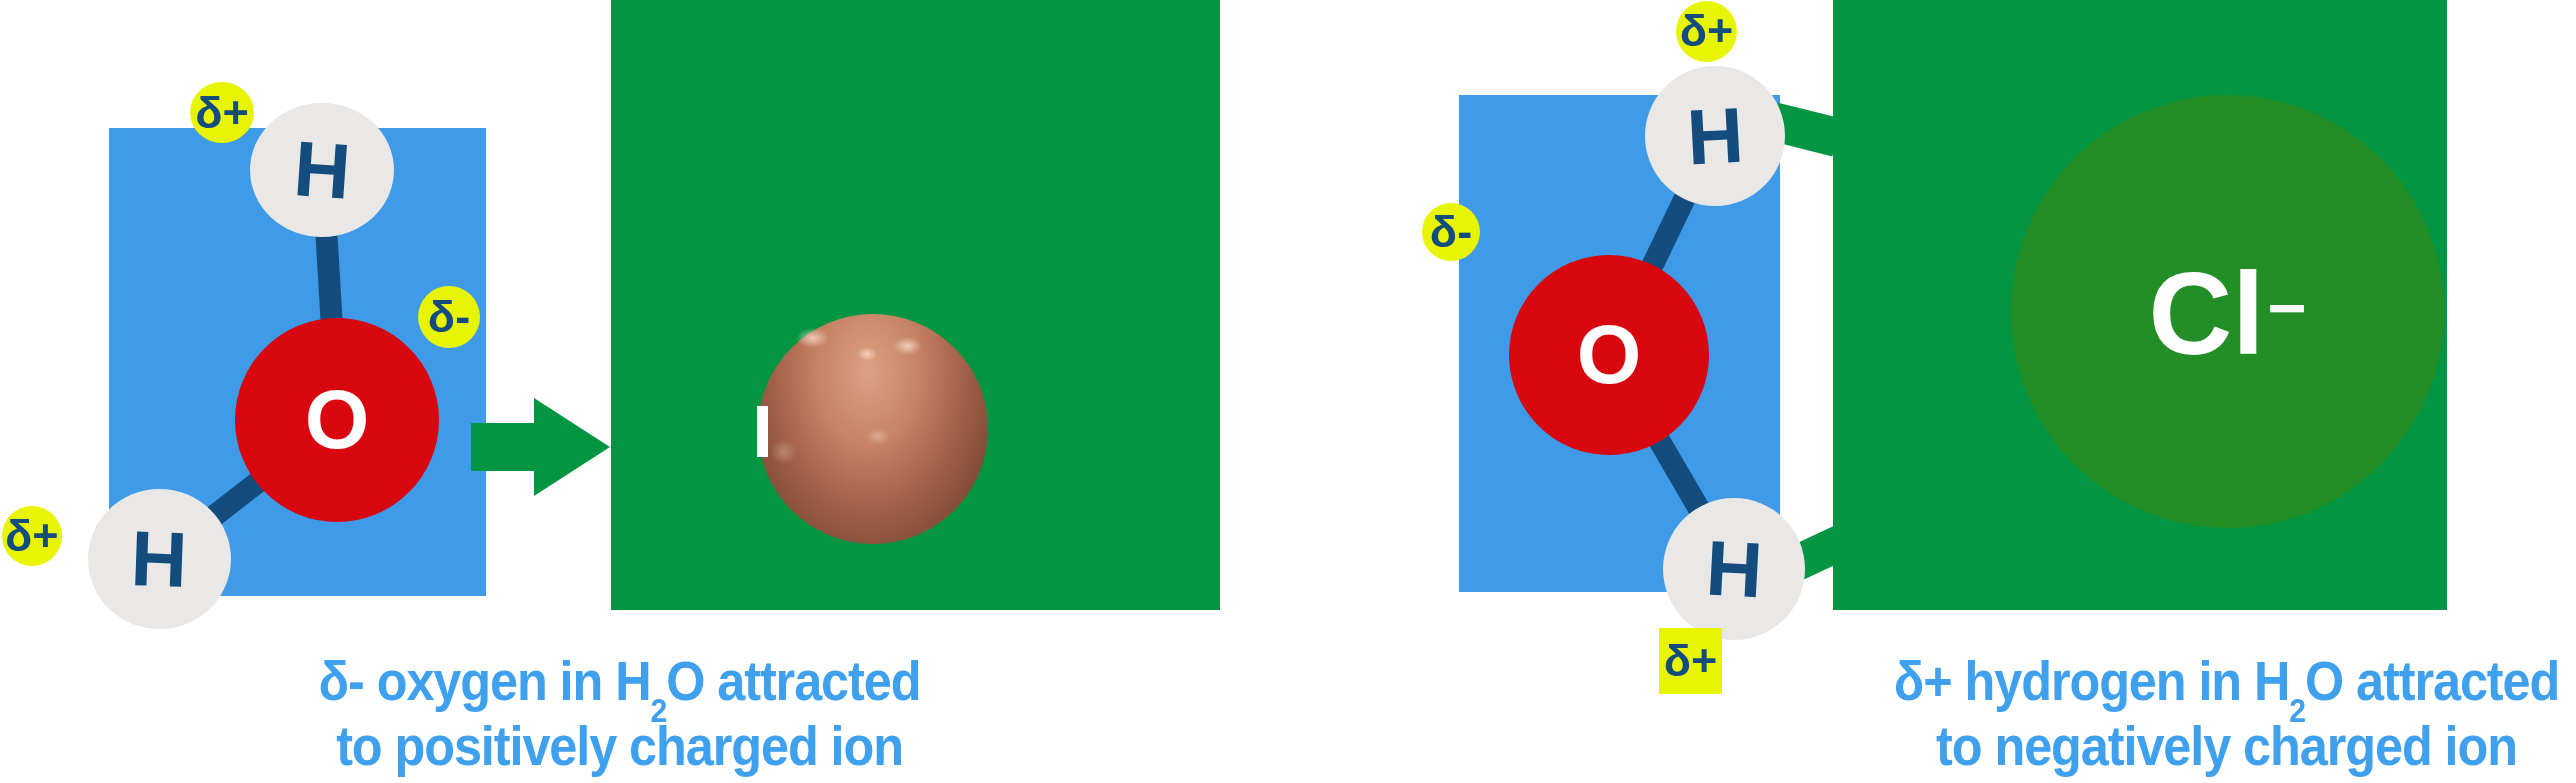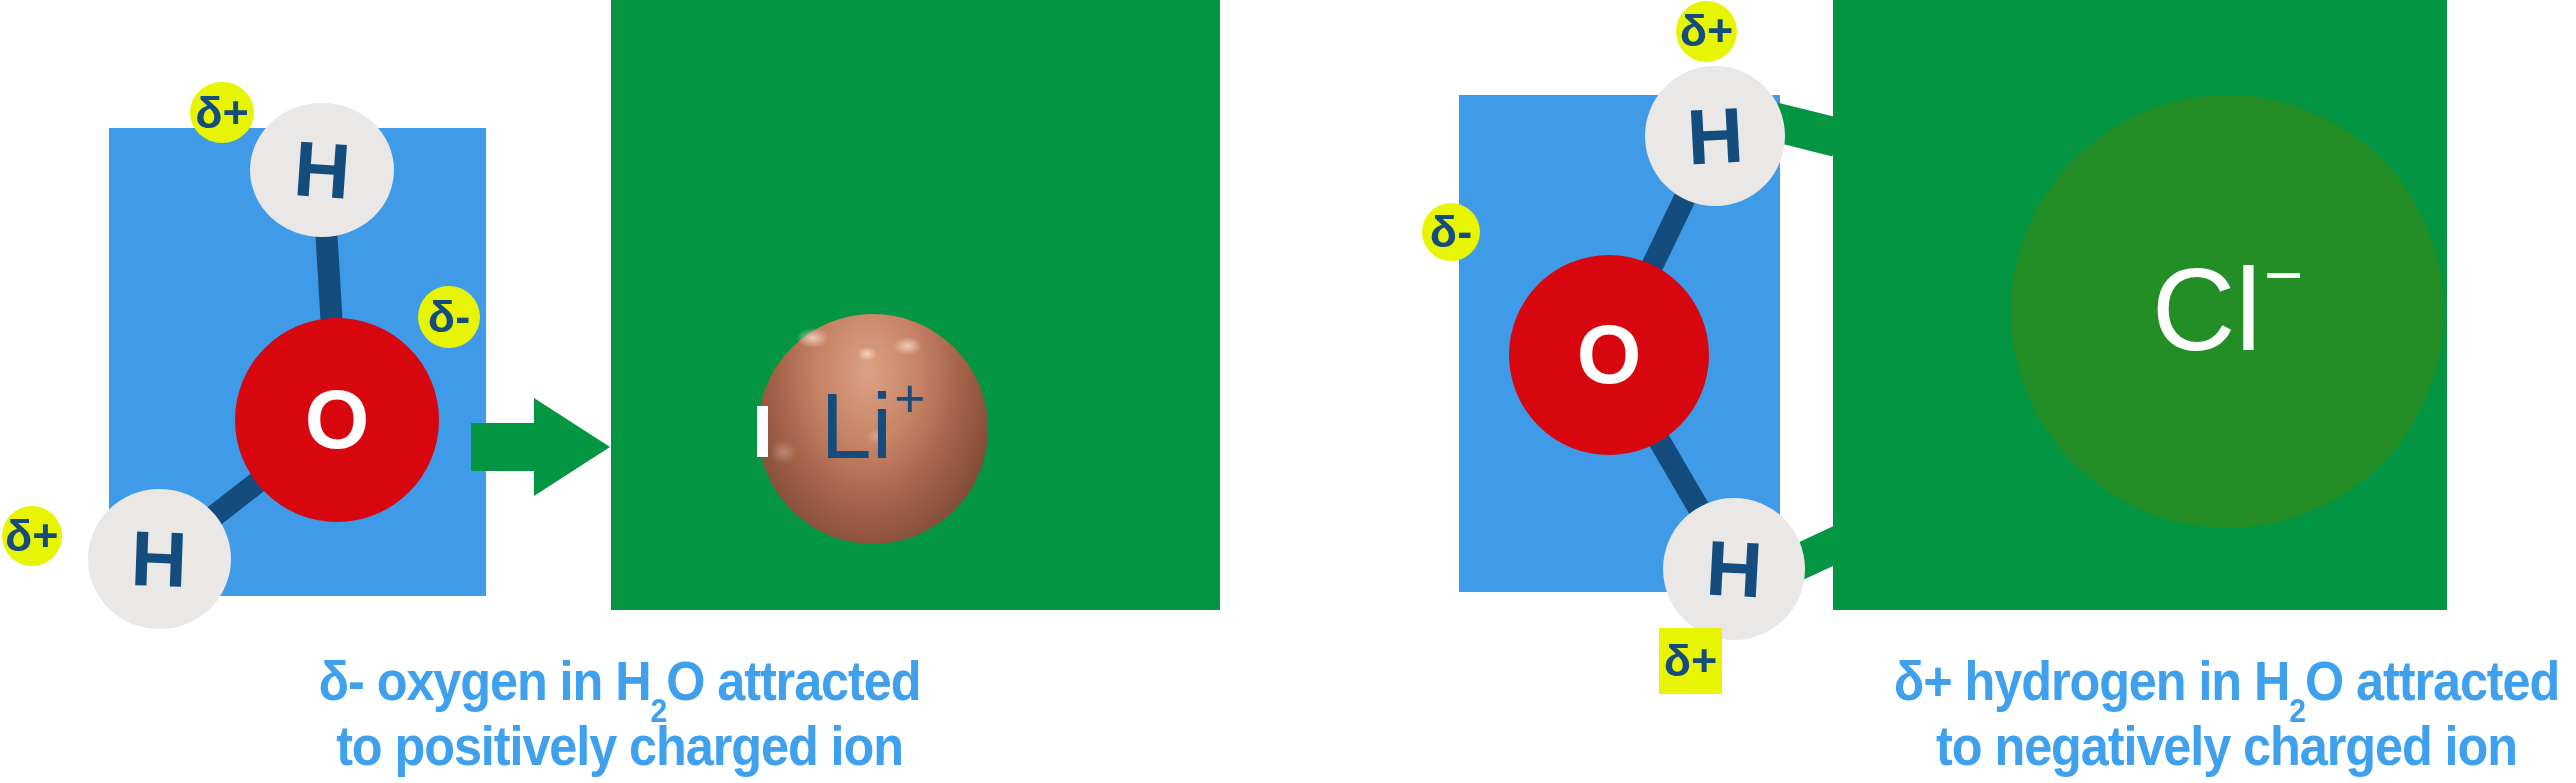--- a/index.html
+++ b/index.html
@@ -58,21 +58,21 @@
   .shine{border-radius:50%;background:radial-gradient(closest-side, rgba(255,228,210,0.75), rgba(255,228,210,0));}
   .sh1{left:796px;top:328px;width:33px;height:20px;}
   .sh2{left:857px;top:347px;width:20px;height:14.3px;}
   .sh3{left:893px;top:337px;width:29px;height:18px;}
   .sh4{left:866px;top:428px;width:24px;height:16.7px;opacity:.5;}
   .sh5{left:770px;top:440px;width:27.4px;height:24px;opacity:.4;}
   .notch{left:757px;top:406px;width:10.7px;height:51px;background:#fff;}
   
   .cl-circle{left:2011px;top:95px;width:433px;height:433px;border-radius:50%;background:var(--dark-green);}
   
-  .ion-label{display:flex;align-items:center;justify-content:center;font-weight:normal;}
+  .ion-label{display:flex;align-items:flex-end;justify-content:center;font-weight:bold;}
   .li-label{left:758px;top:358px;width:230px;height:137px;color:var(--navy);font-size:92px;}
   .cl-label{left:2011px;top:238px;width:433px;height:143px;color:#fff;font-size:116px;}
   .sup{font-size:0.58em;position:relative;top:-0.52em;margin-left:0.04em;}
   
   .caption{width:775px;color:var(--caption-blue);font-weight:bold;font-size:56px;
     letter-spacing:-1.2px;text-align:center;line-height:1.16;transform:scaleX(0.9);transform-origin:50% 0;}
   .cap-left{left:232px;top:649px;}
   .cap-right{left:1839px;top:649px;}
   sub.s2{font-size:0.6em;position:relative;top:0.28em;line-height:0;}
 </style>
@@ -110,24 +110,20 @@
   <div class="abs arrow-body"></div>
   <div class="abs arrow-head"></div>
 
   <div class="abs li-sphere"></div>
   <div class="abs shine sh1"></div>
   <div class="abs shine sh2"></div>
   <div class="abs shine sh3"></div>
   <div class="abs shine sh4"></div>
   <div class="abs shine sh5"></div>
   <div class="abs notch"></div>
-  <div class="abs ion-label li-label">
-    <span>Li</span>
-      <span class="sup">+</span>
-  </div>
 
   <div class="abs caption cap-left">
     <div><span>δ- oxygen in H</span><sub class="s2">2</sub><span>O attracted</span></div>
     <div>to positively charged ion</div>
   </div>
 
   <div class="abs bluesq sq-blue-right"></div>
   <div class="abs greensq sq-green-right"></div>
 
   <div class="abs gbond gbond-top"></div>

